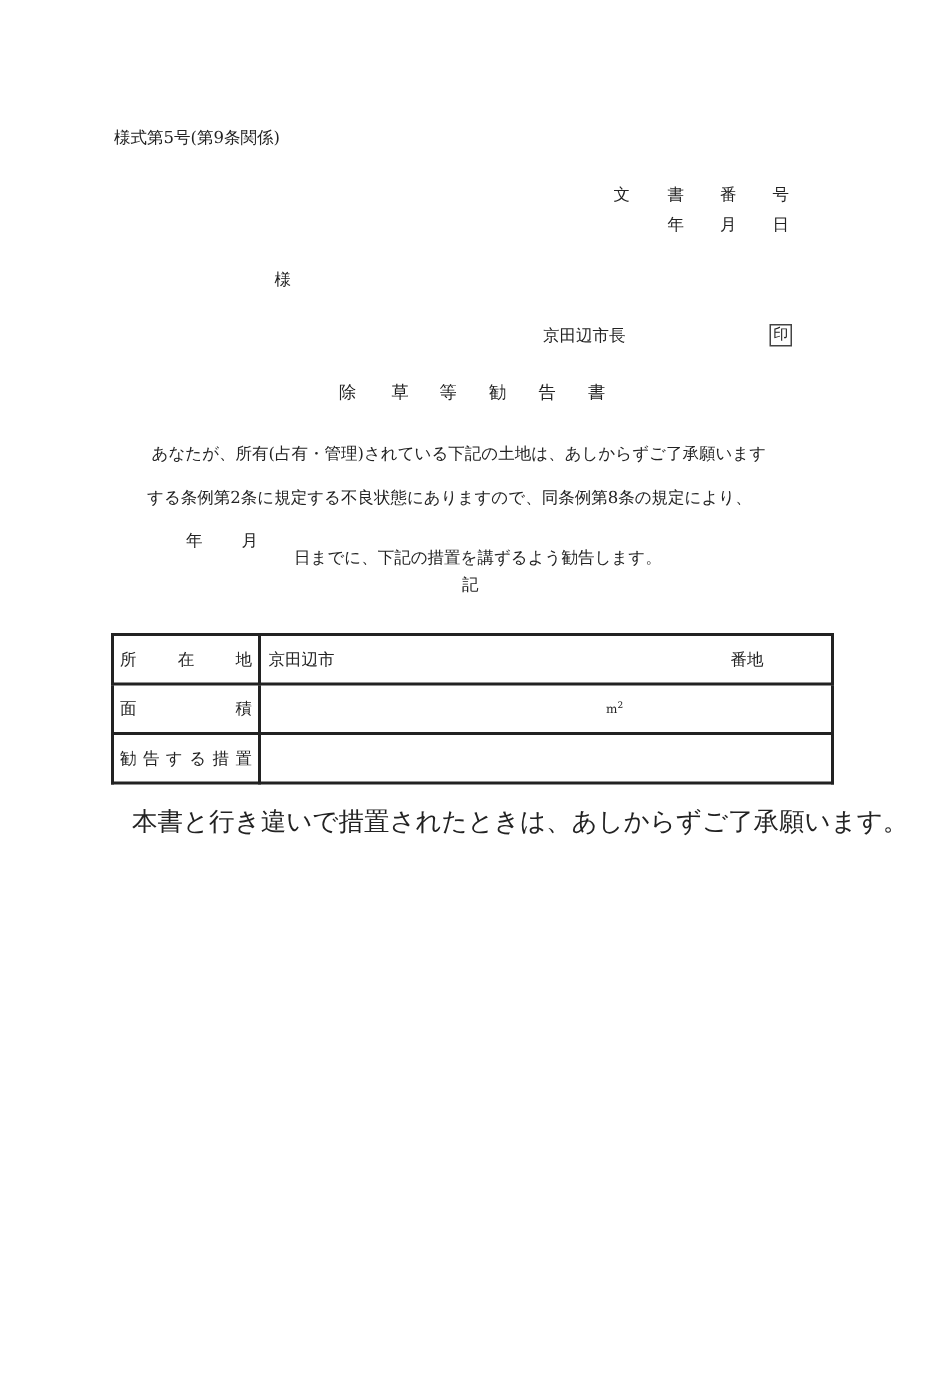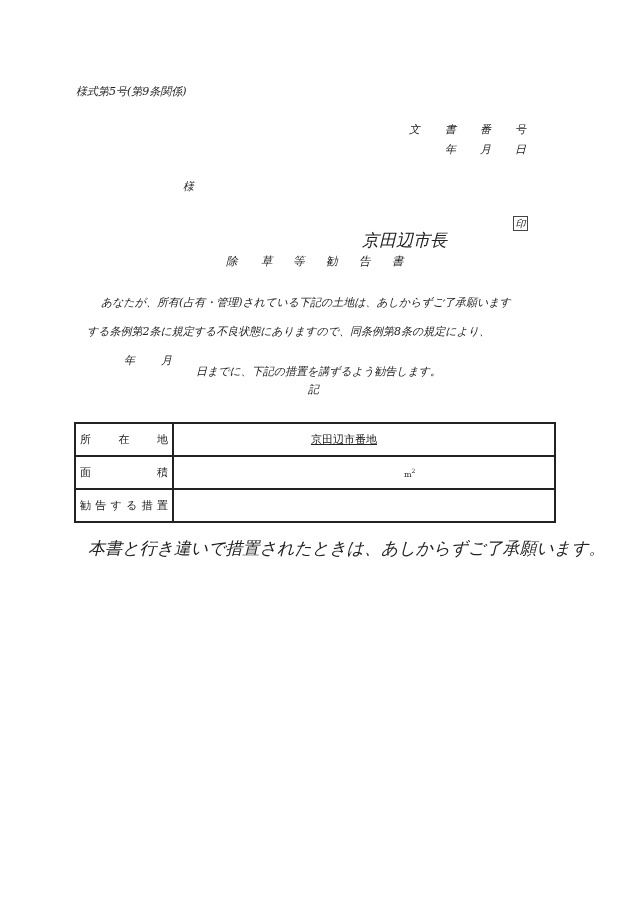--- a/index.html
+++ b/index.html
@@ -1,26 +1,26 @@
 <!DOCTYPE html>
 <html><head>
   <meta charset="utf-8">
   <style>
     html, body { margin: 0; padding: 0; background: #ffffff; }
     body {
       width: 630px; height: 915px; position: relative; overflow: hidden;
       font-family: "DejaVu Serif", "Liberation Serif", serif;
       color: #222222; font-size: 11px;
     }
-    .abs { position: absolute; white-space: nowrap; line-height: 1; font-style: italic; }
+    .abs { position: absolute; white-space: nowrap; line-height: 1; }
     .form-no { left: 76px; top: 86px; font-size: 11px; }
     .doc-num { top: 124px; font-size: 11px; }
     .date { top: 144px; font-size: 11px; }
     .addressee { left: 183px; top: 181px; font-size: 11px; }
-    .issuer { left: 362px; top: 218px; font-size: 17px; margin-top: 14px; }
+    .issuer { left: 362px; top: 218px; font-size: 11px; }
     .seal {
       left: 513px; top: 216px; width: 13px; height: 13px;
       border: 1px solid #444; font-size: 10px; line-height: 13px; text-align: center;
     }
     .title { top: 256px; font-size: 11.5px; }
     .para { font-size: 11px; }
     .ki { left: 308px; top: 384px; font-size: 11px; }
     table.info {
       position: absolute; left: 74px; top: 422px; width: 482px;
       border-collapse: collapse; font-size: 11px;
@@ -59,40 +59,40 @@
   <span class="abs title" style="left:226px">除</span>
   <span class="abs title" style="left:261px">草</span>
   <span class="abs title" style="left:293px">等</span>
   <span class="abs title" style="left:326px">勧</span>
   <span class="abs title" style="left:359px">告</span>
   <span class="abs title" style="left:392px">書</span>
 </div>
 
 <div>
   <div class="abs para" style="left:101px; top:297px">あなたが、所有(占有・管理)されている下記の土地は、あしからずご了承願います</div>
-  <div class="abs para" style="left:87px; top:326px">する条例第2条に規定する不良状態にありますので、同条例第8条の規定により、</div>
+  <div class="abs para" style="left:98px; top:326px">する条例第2条に規定する不良状態にありますので、同条例第8条の規定により、</div>
   <span class="abs para" style="left:124px; top:355px">年</span>
   <span class="abs para" style="left:161px; top:355px">月</span>
   <span class="abs para" style="left:196px; top:366px">日までに、下記の措置を講ずるよう勧告します。</span>
 </div>
 
 <div class="abs ki">記</div>
 
 <table class="info">
   <tbody>
       <tr>
     <td class="label">
       <div class="spread">
         <span>所</span>
         <span>在</span>
         <span>地</span>
       </div>
     </td>
     <td>
-      <div style="display:flex; justify-content:center; padding-right:40px;text-decoration:underline;">
+      <div style="display:flex; justify-content:space-between; padding-right:40px;">
         <span>京田辺市</span>
         <span>番地</span>
       </div>
     </td>
   </tr>
   <tr>
     <td class="label">
       <div class="spread">
         <span>面</span>
         <span>積</span>

